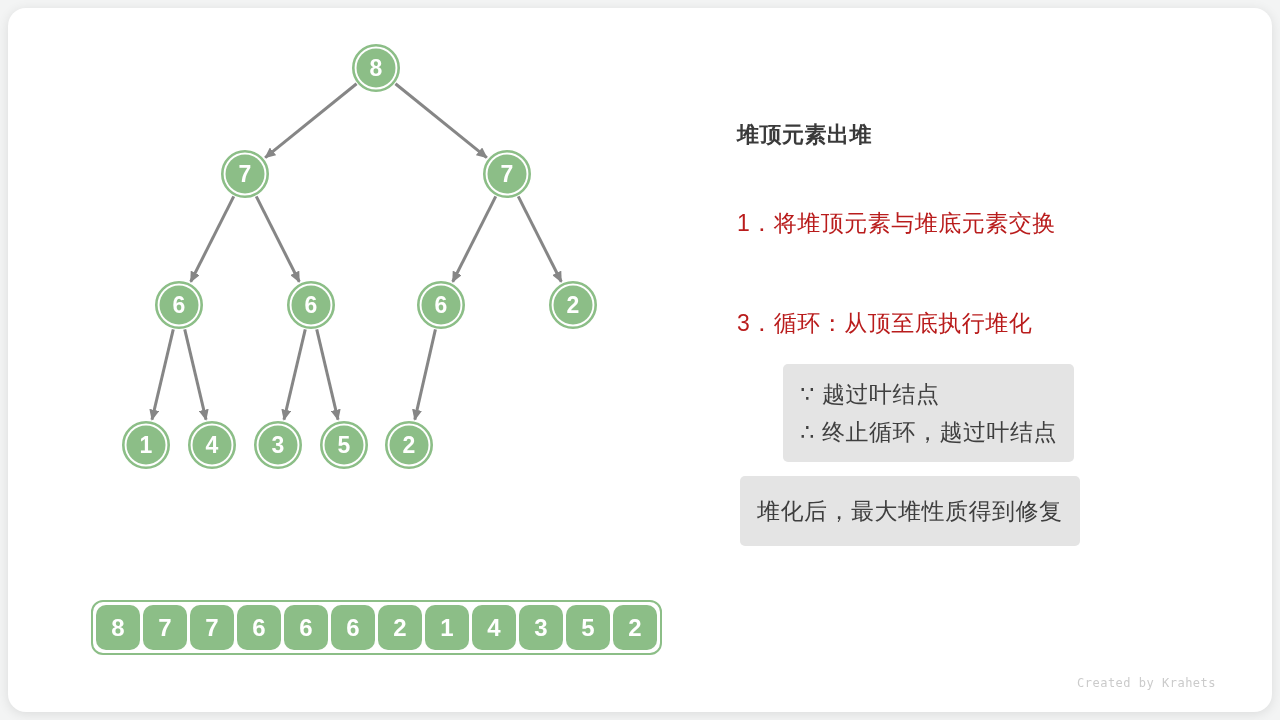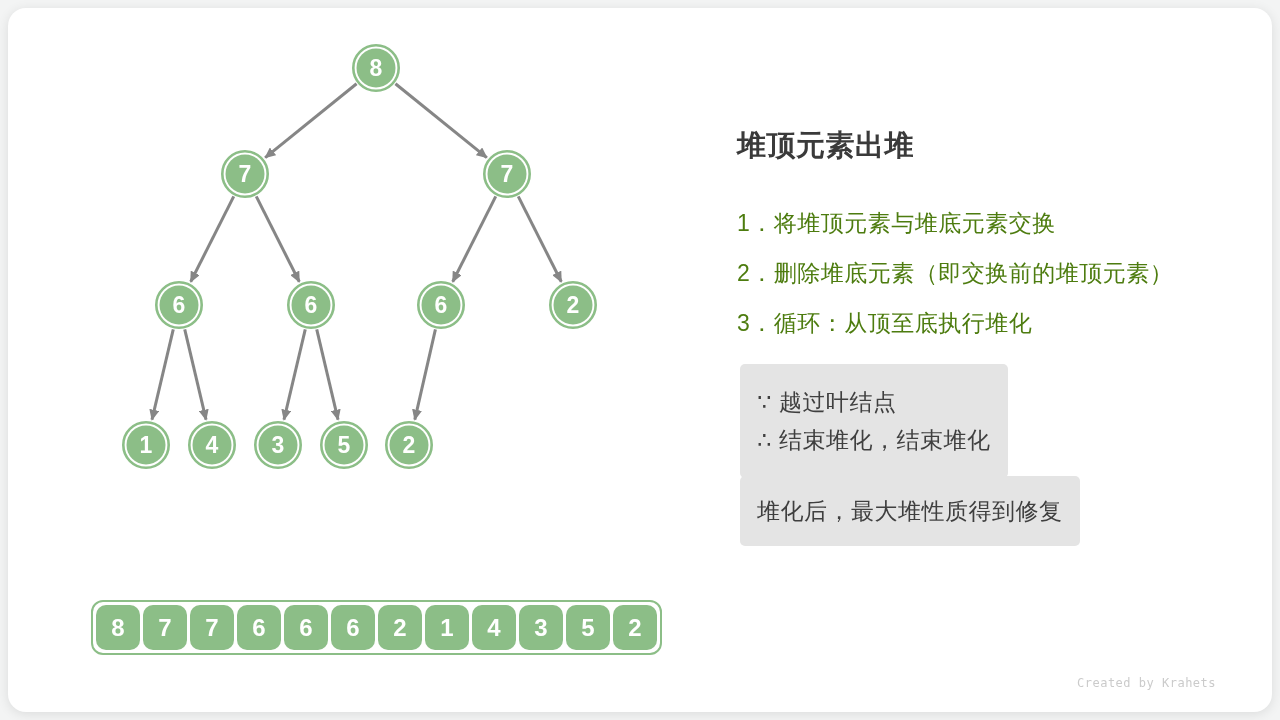--- a/index.html
+++ b/index.html
@@ -10,38 +10,38 @@
     overflow:hidden;
   }
   .page{position:relative;width:1280px;height:720px;}
   .card{
     position:absolute;left:8px;top:8px;right:8px;bottom:8px;
     background:#ffffff;border-radius:18px;
     box-shadow:0 2px 12px rgba(0,0,0,0.10);
   }
   #tree-svg{position:absolute;left:0;top:30px;}
   .panel-title{
-    position:absolute;left:737px;top:131px;
-    font-size:29px;font-weight:bold;color:#3a3a3a;
+    position:absolute;left:737px;top:121px;
+    font-size:22px;font-weight:bold;color:#3a3a3a;
     letter-spacing:0.5px;line-height:28px;
   }
   .step{
     position:absolute;left:737px;
-    font-size:23px;color:#4d7c0f;line-height:28px;letter-spacing:0.5px;
+    font-size:23px;color:#b91c1c;line-height:28px;letter-spacing:0.5px;
   }
   .step1{top:209px;}
   .step2{top:259px;}
   .step3{top:309px;}
   .note{
     position:absolute;left:740px;
     background:#e4e4e4;border-radius:5px;
     font-size:23px;color:#3f3f3f;letter-spacing:0.5px;
     width:max-content;
   }
-  .note1{top:364px;padding:19px 17px;line-height:38px;}
+  .note1{top:364px;padding:11px 17px;line-height:38px;margin-left:43px;}
   .note2{top:476px;padding:21px 17px;line-height:28px;}
   .heap-array{
     position:absolute;left:91px;top:600px;
     display:flex;gap:3px;
     border:2px solid #8cbe87;border-radius:12px;
     padding:3px;background:#ffffff;
     width:max-content;
   }
   .cell{
     width:44px;height:45px;
@@ -139,26 +139,25 @@
       </g>
       <g>
         <circle cx="409" cy="445" r="19.5" fill="#8cbe87"></circle>
         <circle cx="409" cy="445" r="22.7" fill="none" stroke="#8cbe87" stroke-width="2.6"></circle>
         <text x="409" y="445" text-anchor="middle" dy="0.36em" fill="#ffffff" font-size="23" class="node-text">2</text>
       </g>
     </svg>
 
   <div class="panel-title">堆顶元素出堆</div>
   <div class="step step1">1．将堆顶元素与堆底元素交换</div>
-  <div class="step step2">2．删除堆底元素（即交换前的堆顶元素）</div>
   <div class="step step3">3．循环：从顶至底执行堆化</div>
 
   <div class="note note1">
     <div>∵ 越过叶结点</div>
-    <div>∴ 结束堆化，结束堆化</div>
+    <div>∴ 终止循环，越过叶结点</div>
   </div>
 
   <div class="note note2">堆化后，最大堆性质得到修复</div>
 
   <div class="heap-array" id="heap-array">
       <div class="cell">8</div>
       <div class="cell">7</div>
       <div class="cell">7</div>
       <div class="cell">6</div>
       <div class="cell">6</div>

